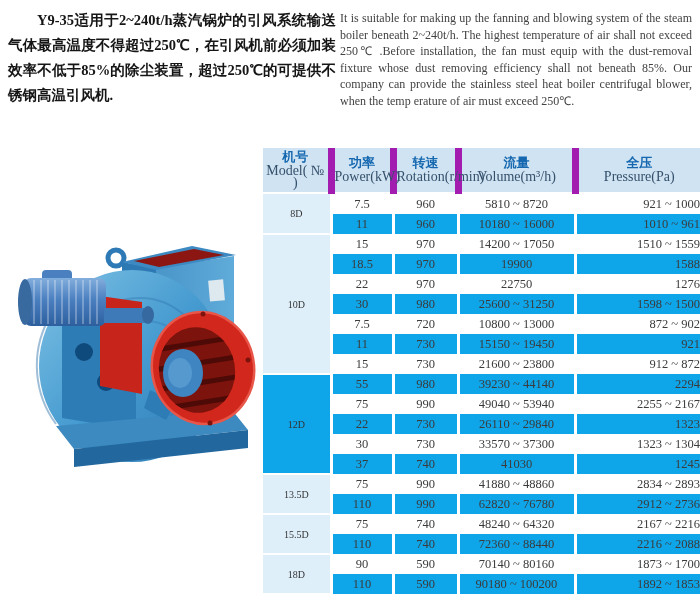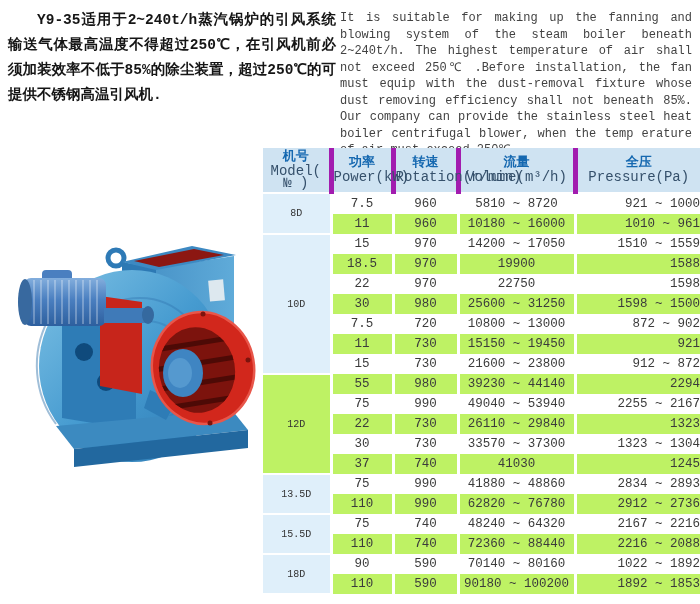--- a/index.html
+++ b/index.html
@@ -1,47 +1,47 @@
 <!DOCTYPE html>
 <html><head>
 <meta charset="utf-8">
 <style>
   html,body { margin:0; padding:0; background:#ffffff; }
   .page {
     position:relative; width:700px; height:604px; background:#ffffff;
-    font-family:Liberation Mono, monospace; overflow:hidden;
+    font-family:Liberation Serif, serif; overflow:hidden;
   }
   .intro-cn {
     position:absolute; left:8px; top:8px; width:328px;
     font-size:14.5px; font-weight:bold; color:#151515;
     line-height:25px; text-align:justify; text-indent:2em;
   }
   .intro-en {
     position:absolute; left:340px; top:10px; width:352px;
     font-size:12px; color:#424242; line-height:16.5px; text-align:justify;
   }
   .fan-wrap { position:absolute; left:4px; top:228px; width:252px; height:245px; }
   table.spec {
     position:absolute; left:263px; top:148px; width:437px;
     border-collapse:collapse; table-layout:fixed;
   }
   table.spec th {
-    background:#cfe3f2; border-right:5px solid #a21caf; border-bottom:2px solid #fff;
+    background:#cfe3f2; border-right:7px solid #a21caf; border-bottom:2px solid #fff;
     height:40px; padding:1px 0 3px; vertical-align:middle;
   }
   table.spec th:last-child { border-right:none; }
   .h-cn { font-size:13px; font-weight:bold; color:#1568b0; line-height:16px; }
   .h-en { font-size:14px; font-weight:normal; color:#35506b; line-height:12px; }
   table.spec td {
     height:20px; text-align:center; vertical-align:middle;
     font-size:12.5px; color:#3b3b3b; padding:0;
     border-right:3px solid #fff;
   }
   table.spec td:last-child { border-right:none;text-align:right; }
-  table.spec tr.stripe td { background:#bef264; }
+  table.spec tr.stripe td { background:#0ea5e9; }
   table.spec td.model {
     background:#dfeffa; border-top:2px solid #fff; border-bottom:2px solid #fff;
     font-size:10px; color:#333333;
   }
 </style>
 </head>
 <body>
 
 <div class="page">
 
@@ -196,21 +196,21 @@
         <tr class="stripe">
           <td>18.5</td>
           <td>970</td>
           <td>19900</td>
           <td>1588</td>
         </tr>
         <tr>
           <td>22</td>
           <td>970</td>
           <td>22750</td>
-          <td>1598</td>
+          <td>1276</td>
         </tr>
         <tr class="stripe">
           <td>30</td>
           <td>980</td>
           <td>25600 ~ 31250</td>
           <td>1598 ~ 1500</td>
         </tr>
         <tr>
           <td>7.5</td>
           <td>720</td>
@@ -284,21 +284,21 @@
           <td>110</td>
           <td>740</td>
           <td>72360 ~ 88440</td>
           <td>2216 ~ 2088</td>
         </tr>
         <tr>
           <td class="model" rowspan="2">18D</td>
           <td>90</td>
           <td>590</td>
           <td>70140 ~ 80160</td>
-          <td>1022 ~ 1892</td>
+          <td>1873 ~ 1700</td>
         </tr>
         <tr class="stripe">
           <td>110</td>
           <td>590</td>
           <td>90180 ~ 100200</td>
           <td>1892 ~ 1853</td>
         </tr>
       </tbody>
   </table>
 

